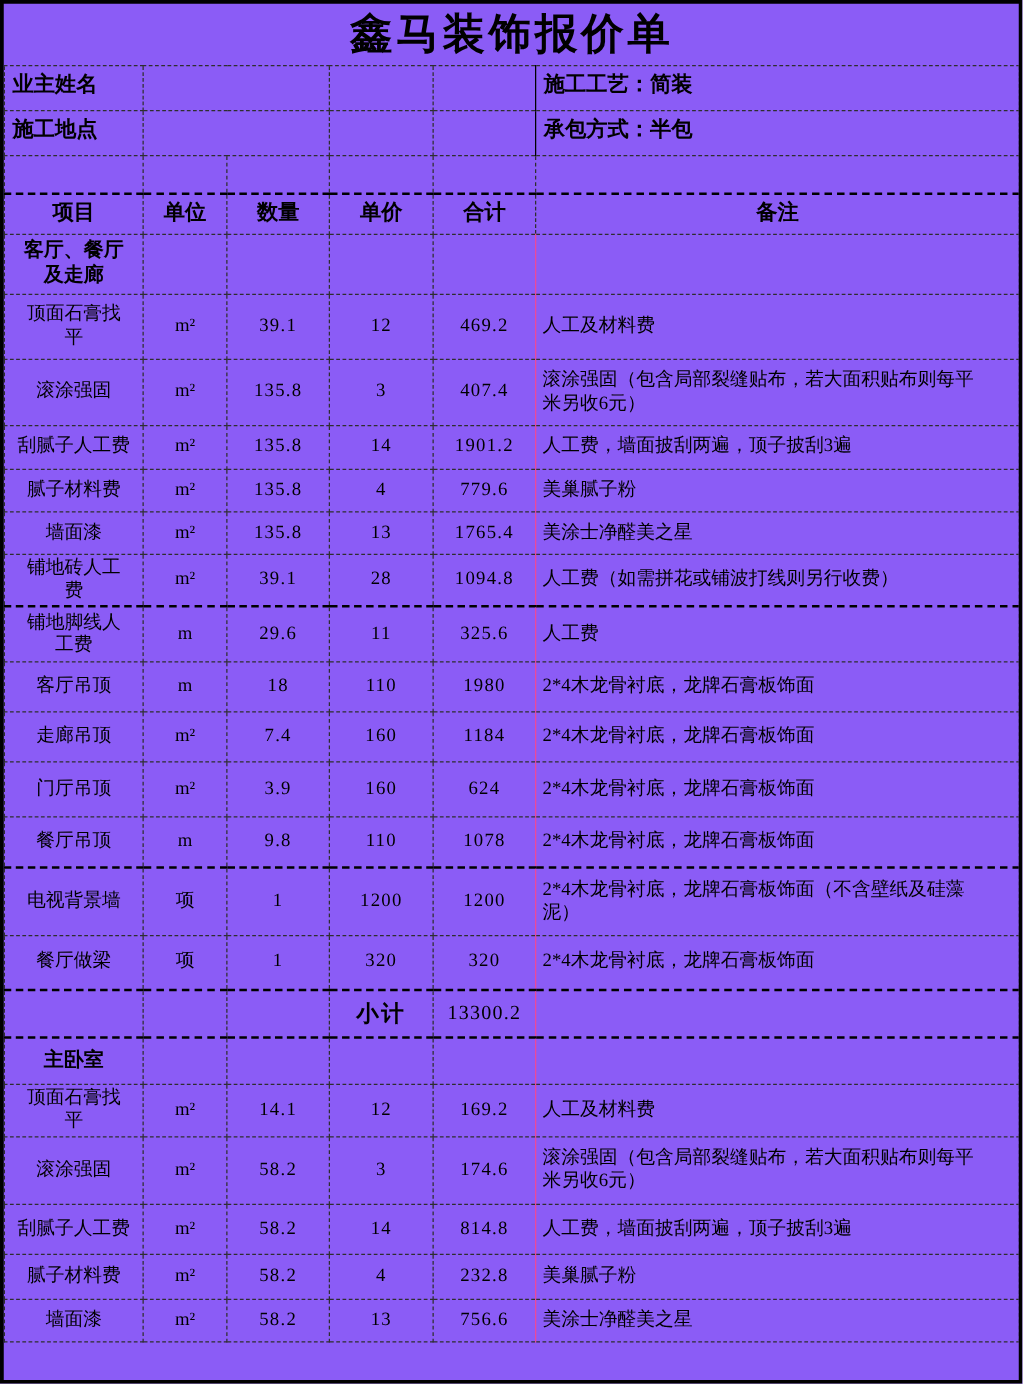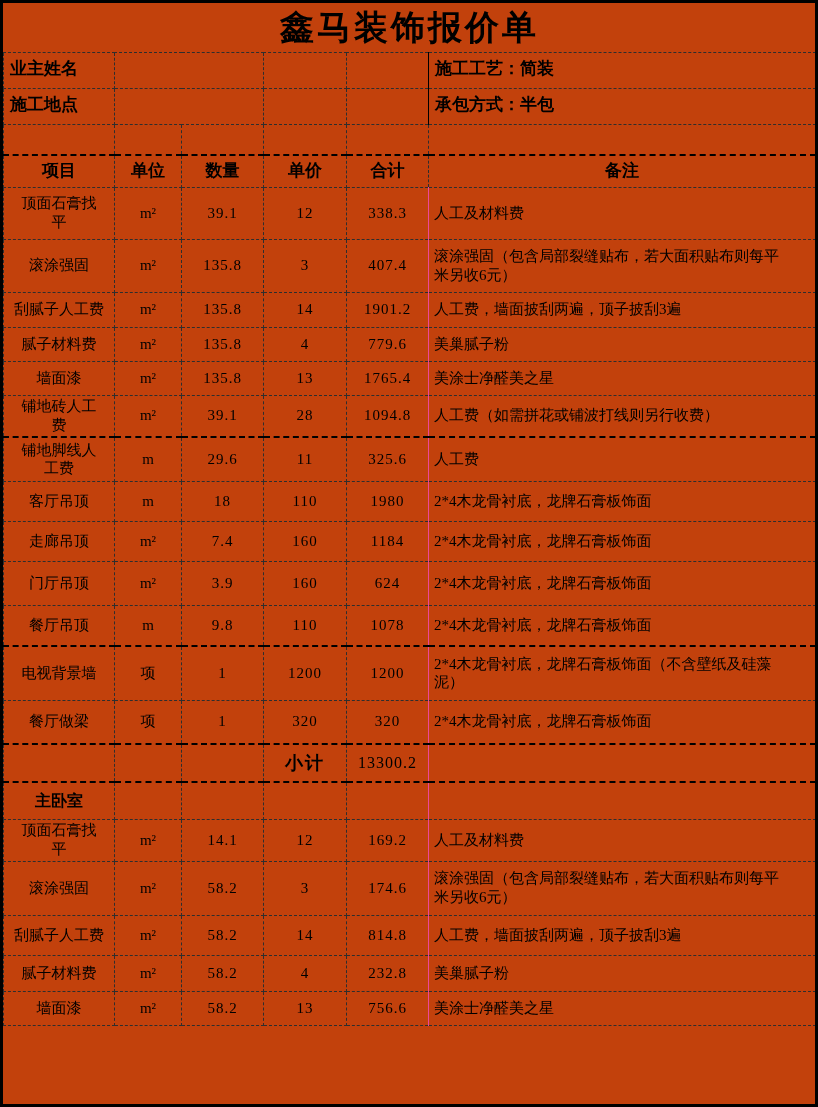--- a/index.html
+++ b/index.html
@@ -1,18 +1,18 @@
 <!DOCTYPE html>
 <html><head>
 <meta charset="utf-8">
 <style>
   html,body{margin:0;padding:0;background:#fff;}
   .sheet{
     width:818px;height:1107px;box-sizing:border-box;
-    border:3px solid #000;background:#c2410c;overflow:hidden;
+    border:3px solid #000;background:#8b5cf6;overflow:hidden;
     font-family:"Liberation Serif","DejaVu Serif",serif;color:#000;
   }
   table.quote{
     border-collapse:collapse;table-layout:fixed;width:812px;
   }
   td{
     border:1px dashed #2e2e2e;
     padding:1px 3px;vertical-align:middle;text-align:center;
     font-size:15px;line-height:1.25;color:#000;overflow:hidden;
     font-family:"Liberation Serif","DejaVu Serif",serif;
@@ -99,27 +99,36 @@
       </tr>
       <tr class="r-header header-row">
         <td>项目</td>
         <td>单位</td>
         <td>数量</td>
         <td>单价</td>
         <td>合计</td>
         <td>备注</td>
       </tr>
 
+    <tr style="height: 48px;">
+          <td class="c-item section-label">客厅、餐厅
+及走廊</td>
+          <td class="c-unit"></td>
+          <td class="c-qty num"></td>
+          <td class="c-price num"></td>
+          <td class="c-total num"></td>
+          <td class="c-remark"></td>
+        </tr>
         <tr style="height: 52px;">
           <td class="c-item">顶面石膏找
 平</td>
           <td class="c-unit">m²</td>
           <td class="c-qty num">39.1</td>
           <td class="c-price num">12</td>
-          <td class="c-total num">338.3</td>
+          <td class="c-total num">469.2</td>
           <td class="c-remark">人工及材料费</td>
         </tr>
         <tr style="height: 53px;">
           <td class="c-item">滚涂强固</td>
           <td class="c-unit">m²</td>
           <td class="c-qty num">135.8</td>
           <td class="c-price num">3</td>
           <td class="c-total num">407.4</td>
           <td class="c-remark">滚涂强固（包含局部裂缝贴布，若大面积贴布则每平
 米另收6元）</td>

